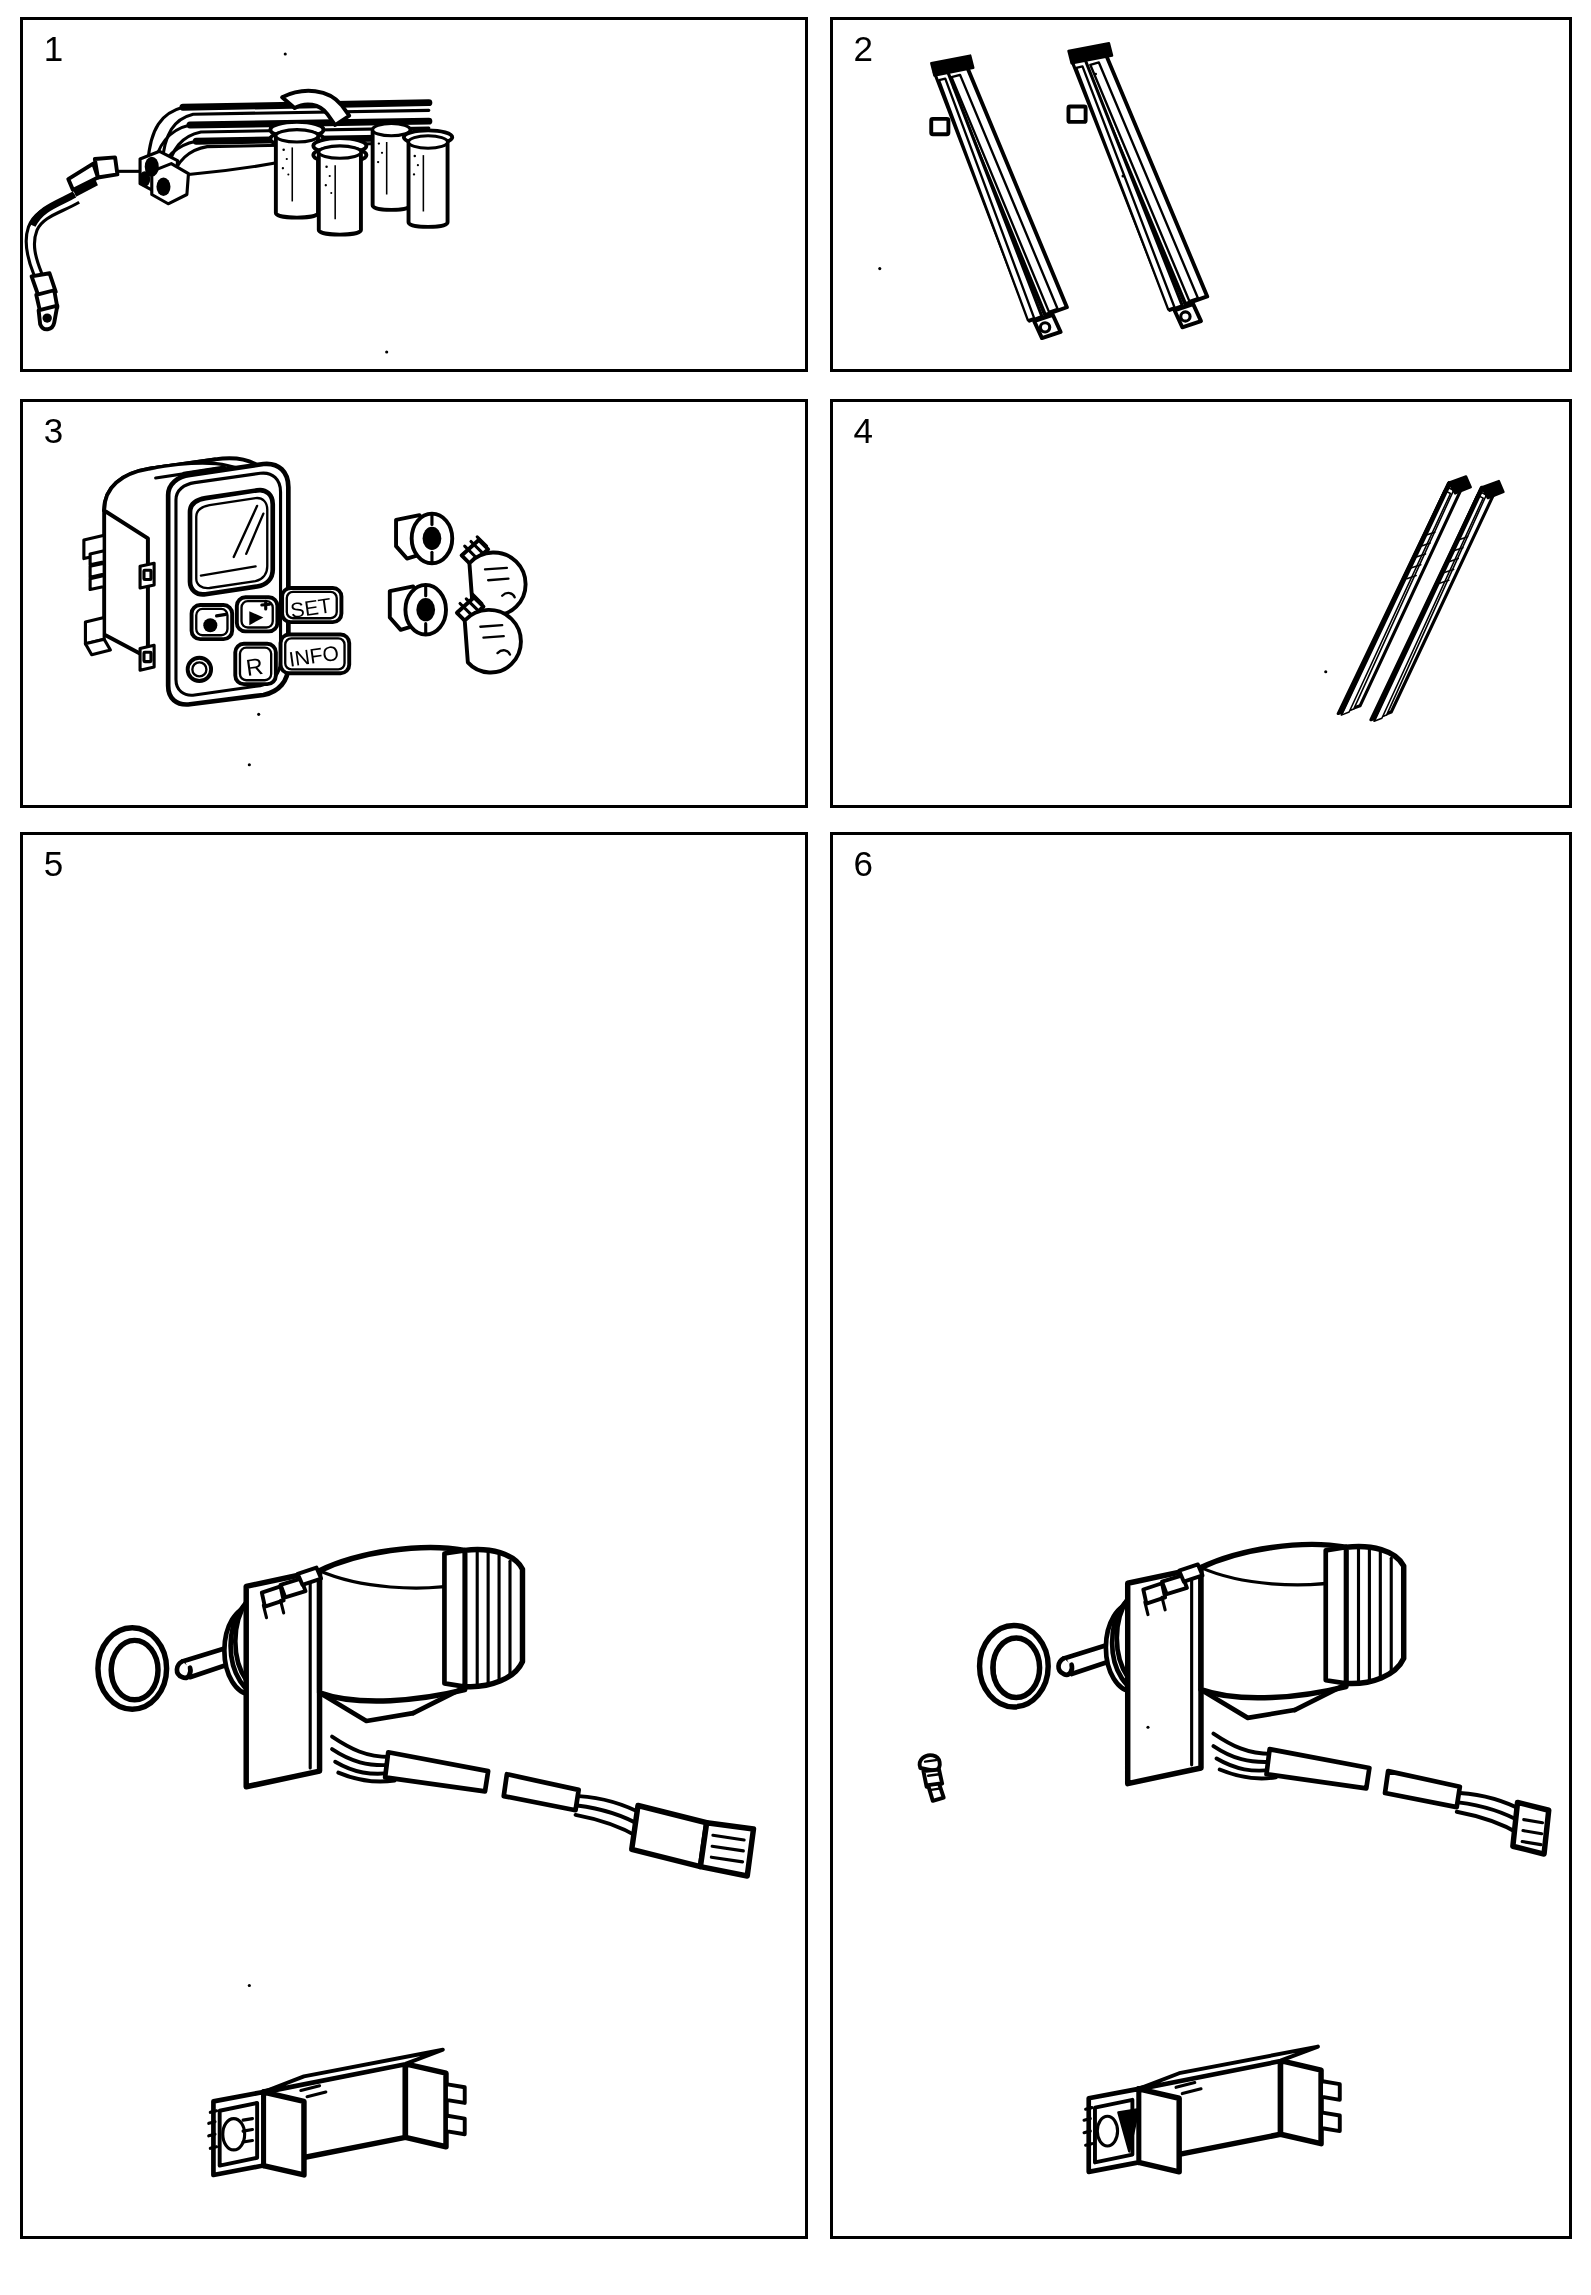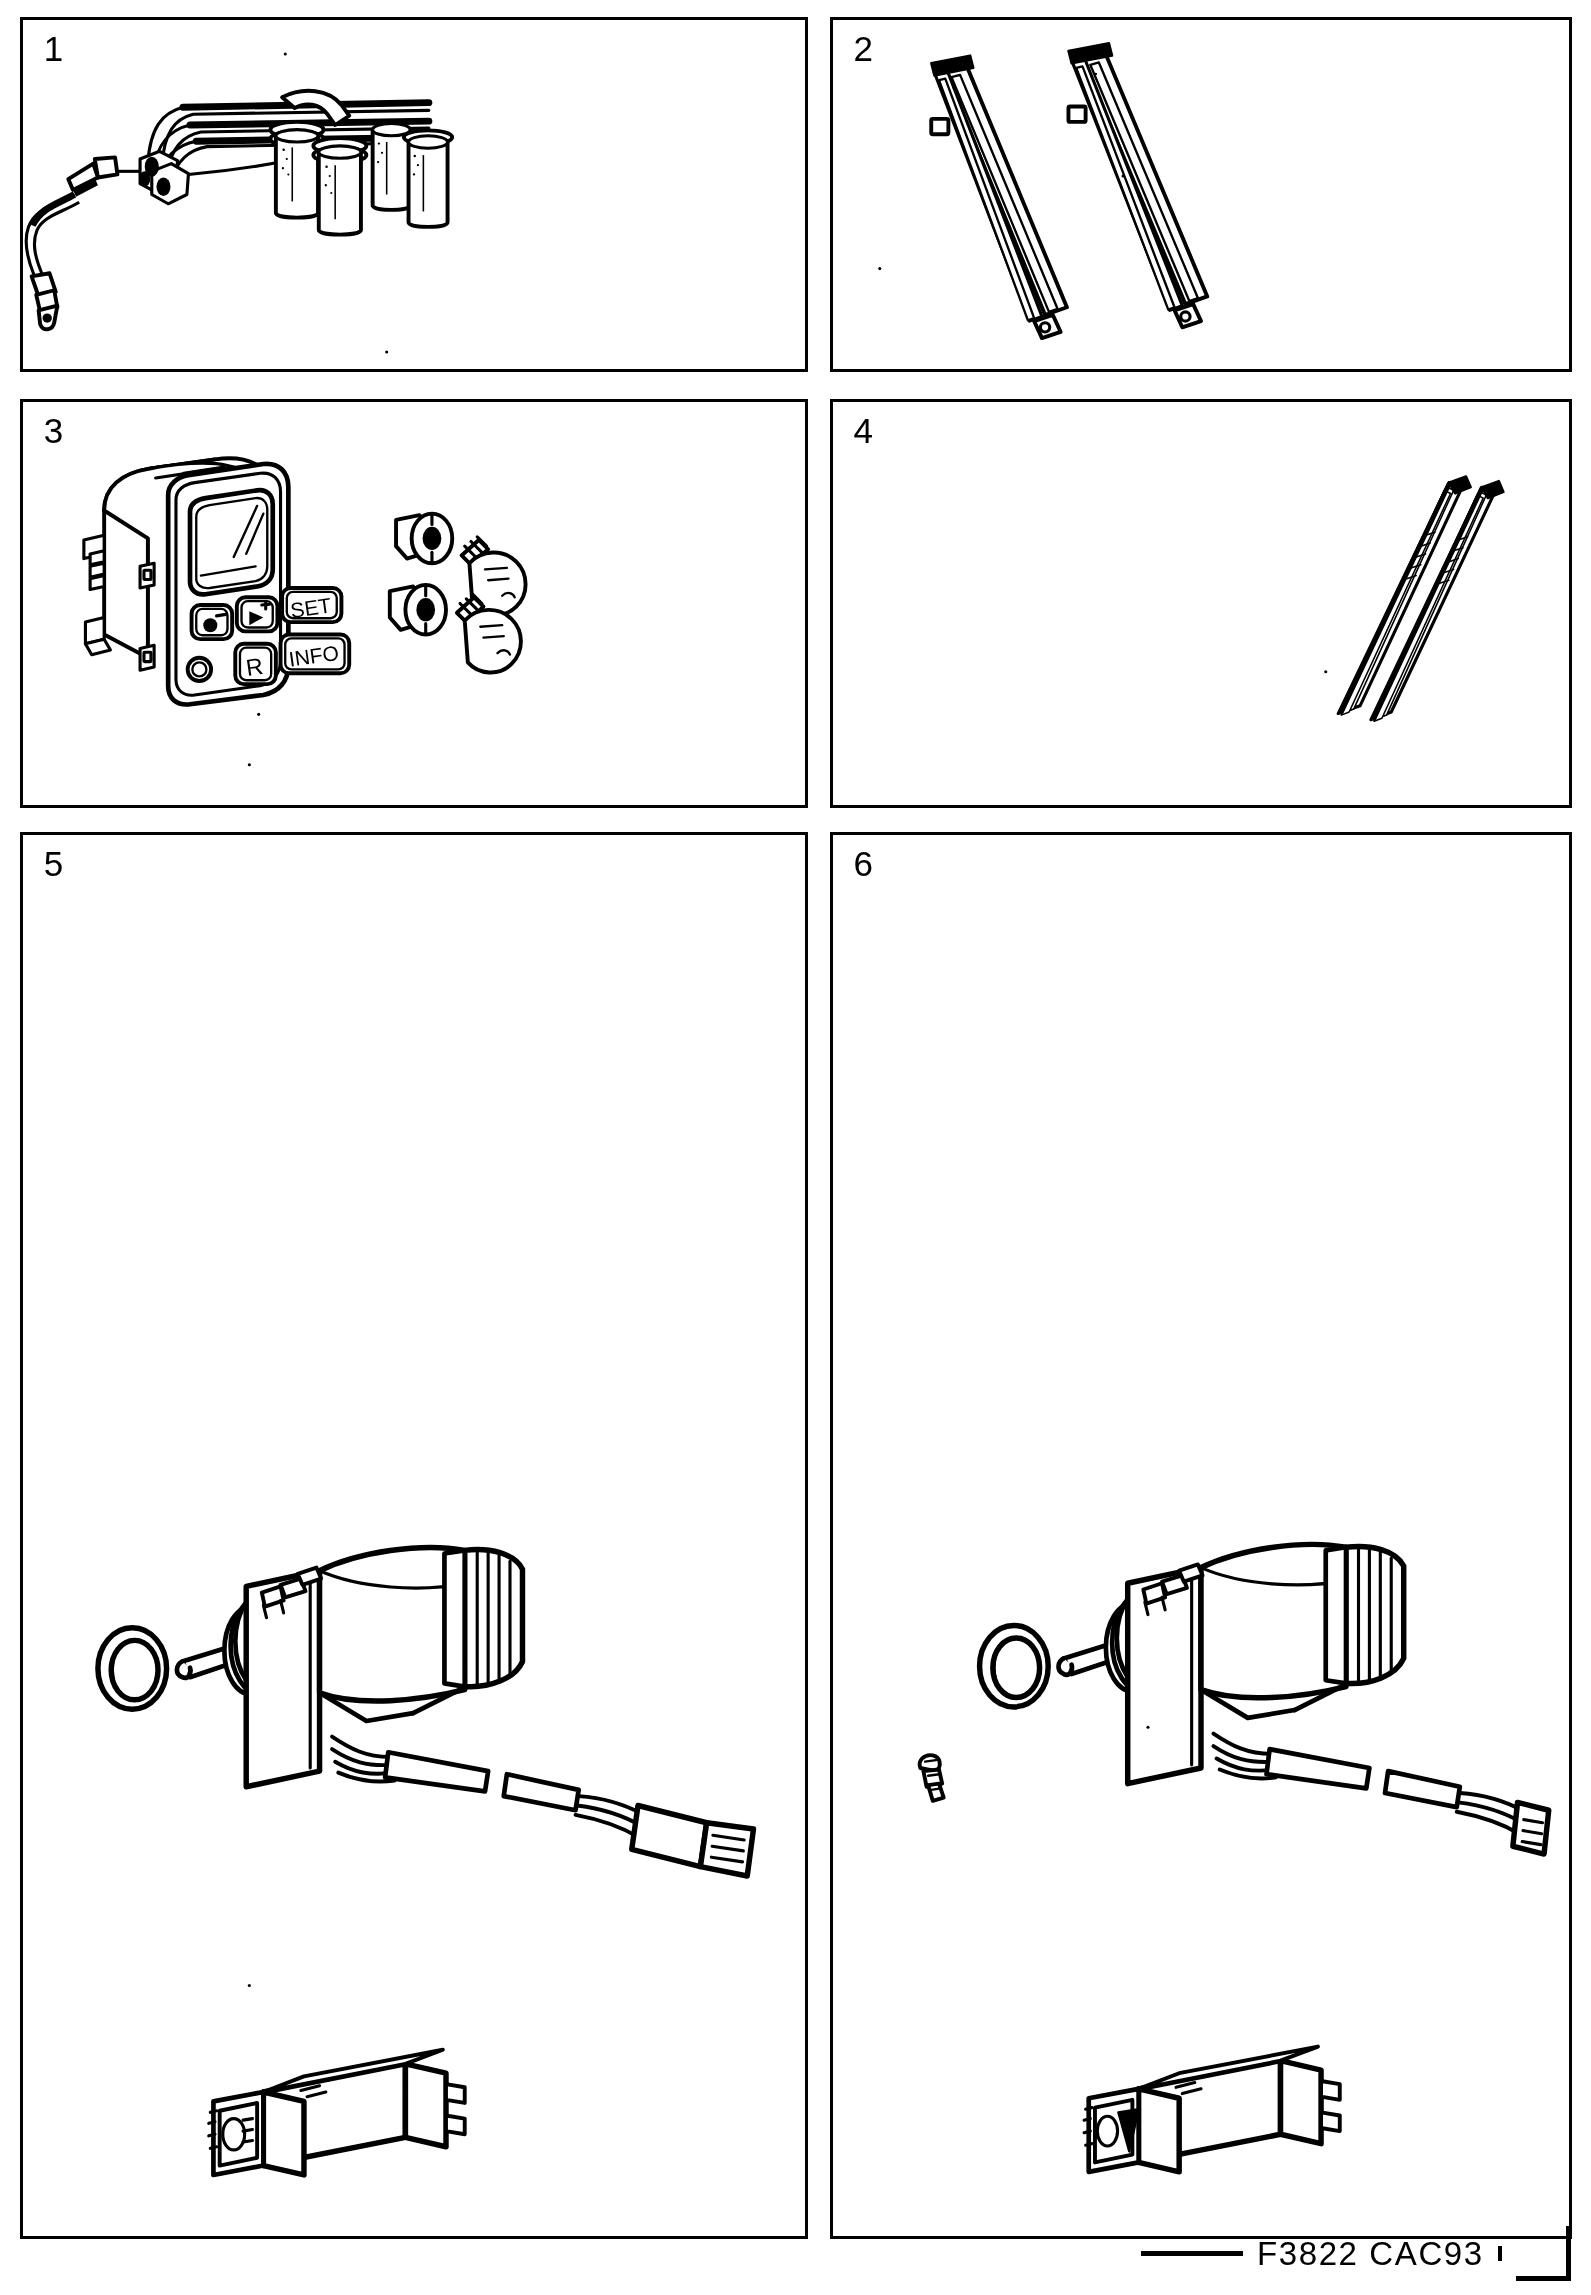--- a/index.html
+++ b/index.html
@@ -794,21 +794,15 @@
           </g>
         </g>
 
         <g fill="#000">
           <circle cx="404" cy="1140" r="2"></circle>
         </g>
       </svg>
     </div>
   </div>
 
-  <div class="footer">
-    <div class="footer-rule"></div>
-    <div class="footer-code">F3822 CAC93</div>
-    <div class="footer-tick"></div>
-    <div class="footer-corner"></div>
-  </div>
 
 </div>
 
 
 </body></html>

